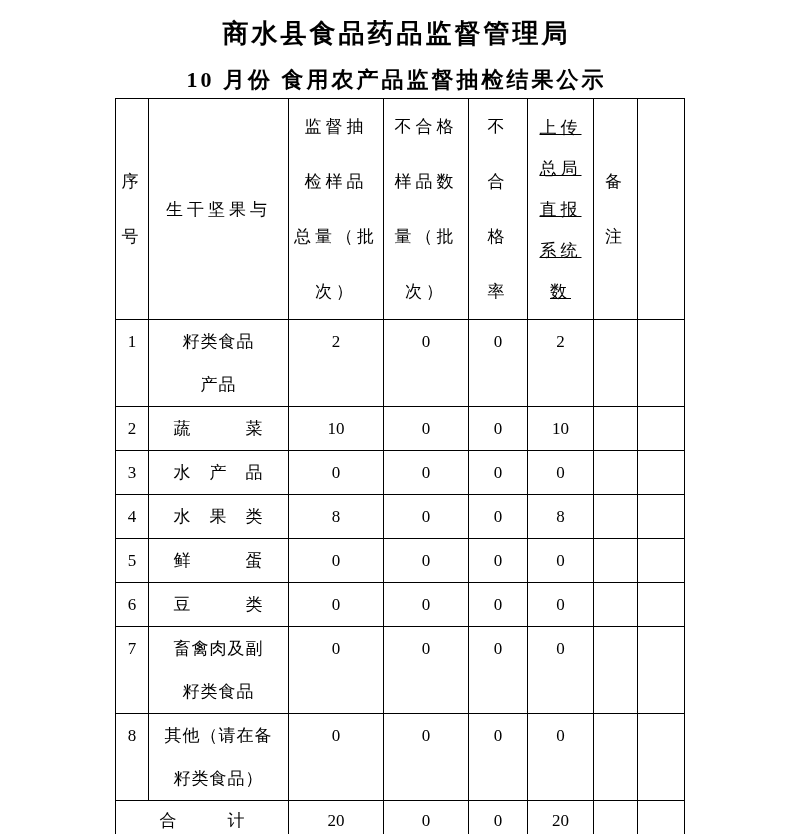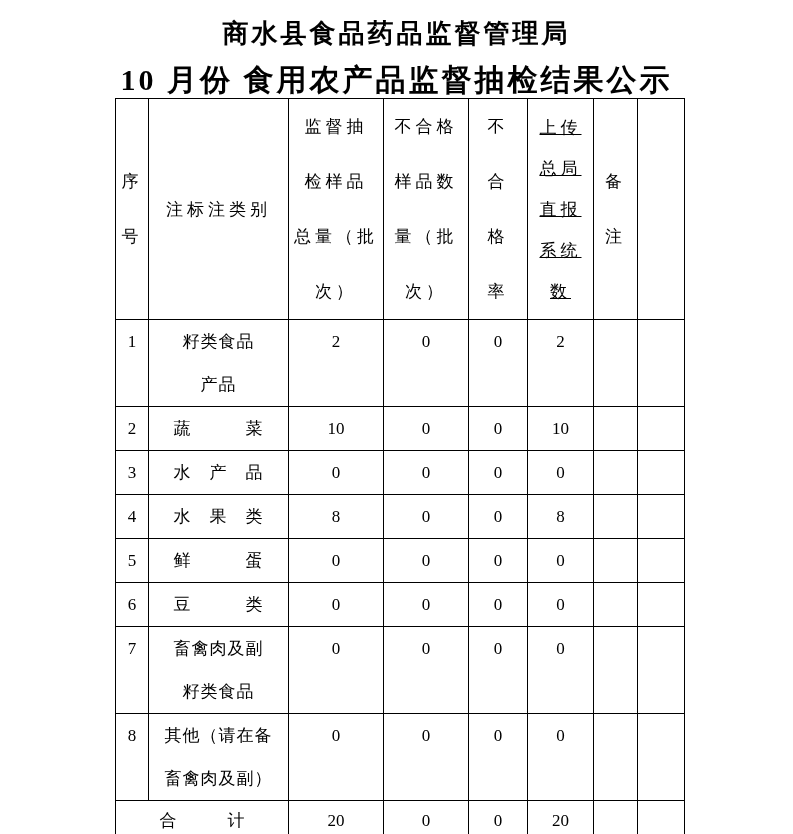--- a/index.html
+++ b/index.html
@@ -25,21 +25,21 @@
     letter-spacing: 3px;
     line-height: 40px;
     white-space: nowrap;
   }
   .doc-subtitle {
     position: absolute;
     top: 60px;
     left: 0;
     width: 100%;
     text-align: center;
-    font-size: 30px;
+    font-size: 22px;
     font-weight: bold;
     letter-spacing: 3px;
     line-height: 40px;
     white-space: nowrap;
   }
   table.results {
     position: absolute;
     left: 115px;
     top: 98px;
     width: 570px;
@@ -93,21 +93,21 @@
       <col style="width:85px">
       <col style="width:59px">
       <col style="width:66px">
       <col style="width:44px">
       <col style="width:47px">
     </colgroup>
     <thead>
       <tr class="header-row">
         <th>序
 号</th>
-        <th>注标注类别</th>
+        <th>生干坚果与</th>
         <th>监督抽
 检样品
 总量（批
 次）</th>
         <th>不合格
 样品数
 量（批
 次）</th>
         <th>不
 合
@@ -192,21 +192,21 @@
         <td>0</td>
         <td>0</td>
         <td>0</td>
         <td>0</td>
         <td></td>
         <td></td>
       </tr>
       <tr class="rh-double">
         <td>8</td>
         <td class="category-cell">其他（请在备
-畜禽肉及副）</td>
+籽类食品）</td>
         <td>0</td>
         <td>0</td>
         <td>0</td>
         <td>0</td>
         <td></td>
         <td></td>
       </tr>
       <tr class="rh-total">
         <td colspan="2" class="total-label">合　　　计</td>
         <td>20</td>

